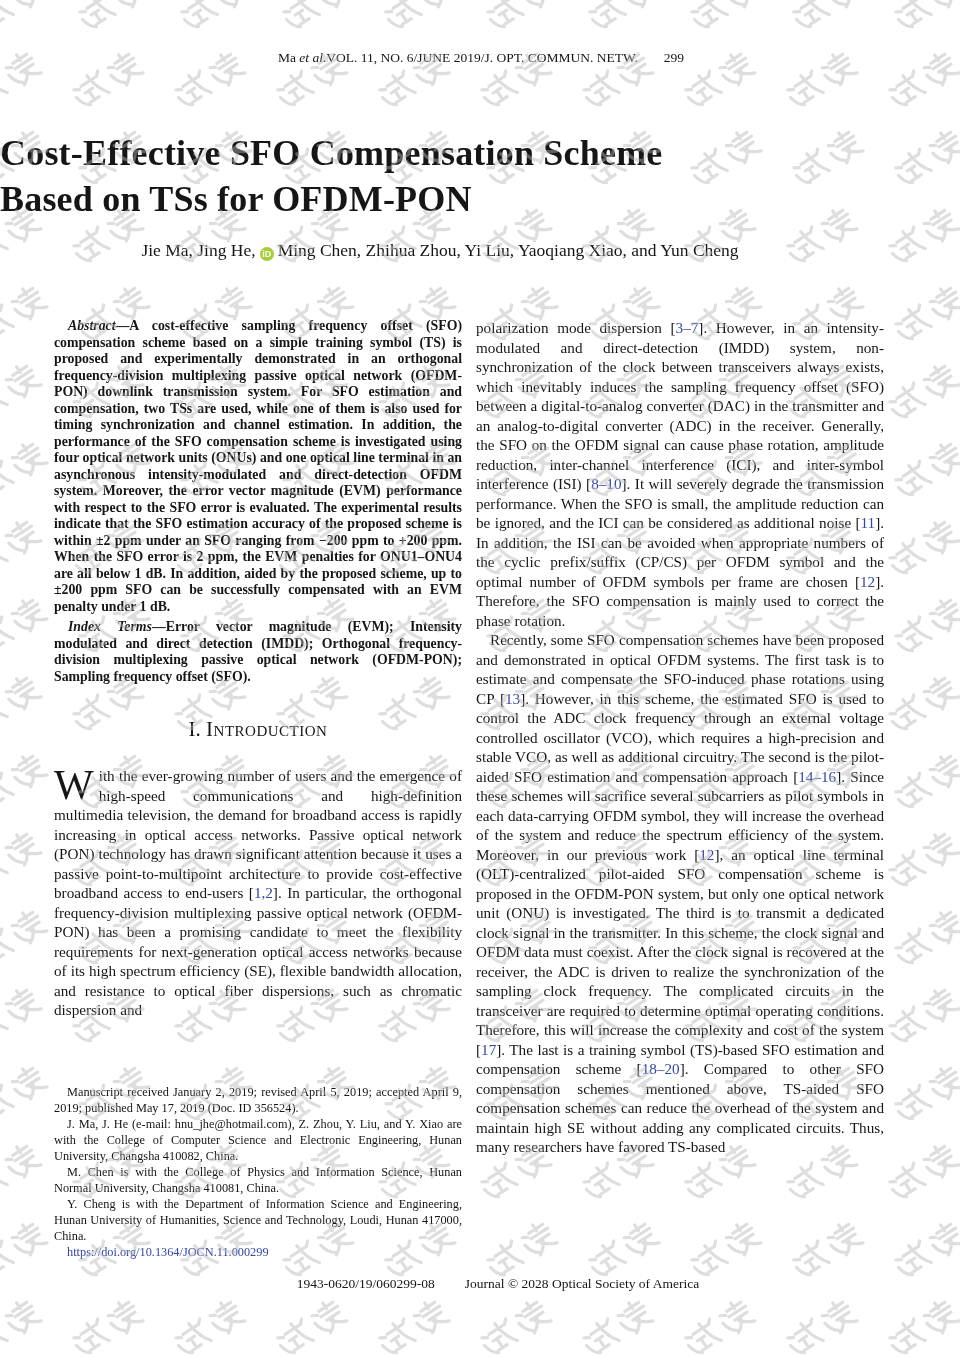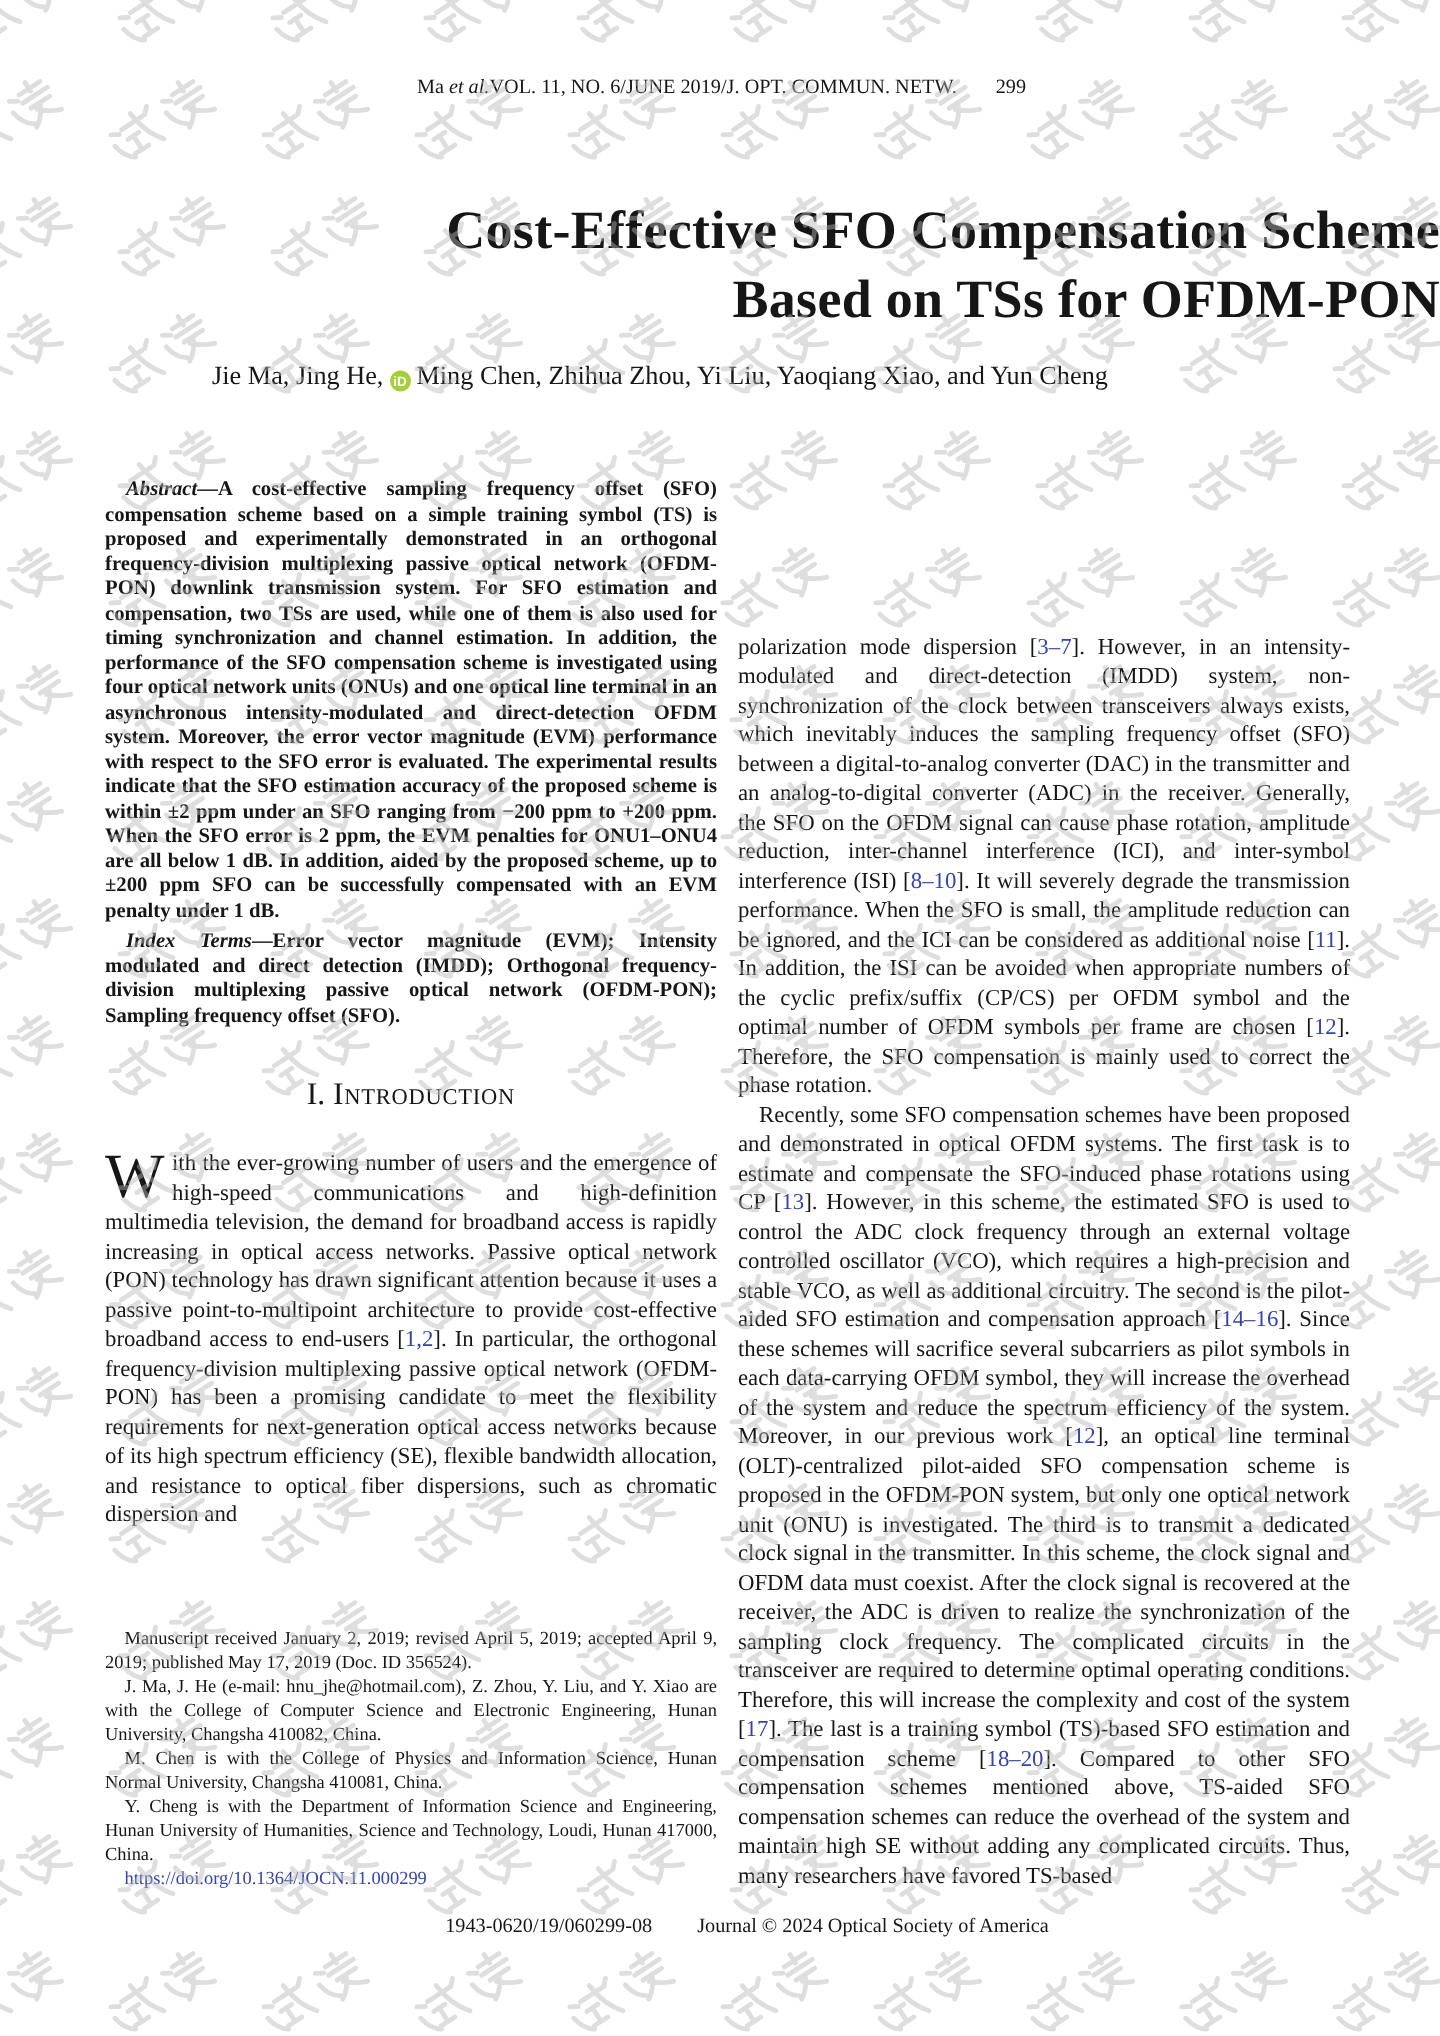--- a/index.html
+++ b/index.html
@@ -21,39 +21,39 @@
     position:absolute;top:50px;left:67px;width:828px;
     display:flex;justify-content:center;align-items:baseline;
     font-size:13.5px;
   }
   .hdr .it{font-style:italic;}
   .hdr-right span{white-space:pre;}
   .hdr-right .pgnum{margin-left:26px;}
   
   .title{
     position:absolute;top:130px;left:0;width:960px;
-    text-align:right;font-weight:bold;font-size:36px;line-height:46px;
+    text-align:left;font-weight:bold;font-size:36px;line-height:46px;
     letter-spacing:.2px;
   }
   .authors{
     position:absolute;top:240px;left:0;width:880px;
     text-align:center;font-size:17.5px;
   }
   .orcid{
     display:inline-block;vertical-align:-1px;
     width:14px;height:14px;border-radius:50%;
     background:var(--orcid,#a6ce39);
     color:#fff;font-size:9px;line-height:14px;font-weight:bold;
     font-family:"Liberation Sans","DejaVu Sans",sans-serif;
     text-align:center;margin:0 4px 0 4px;cursor:pointer;
   }
   
   .columns{
-    position:absolute;top:318px;left:70px;width:830px;
-    display:flex;gap:14px;align-items:flex-end;
+    position:absolute;top:318px;left:54px;width:830px;
+    display:flex;gap:14px;
   }
   .col{width:408px;}
   .col-left{position:relative;height:942px;}
   
   .abs{
     font-size:13.8px;font-weight:bold;line-height:16.5px;
     text-align:justify;text-indent:14px;margin:0;
   }
   .abs .lead{font-style:italic;}
   .idx{margin-top:4px;}
@@ -143,21 +143,21 @@
     </div>
 
     <div class="col">
       <p class="bodypar"><span>polarization mode dispersion [</span><span class="cite">3–7</span><span>]. However, in an intensity-modulated and direct-detection (IMDD) system, non-synchronization of the clock between transceivers always exists, which inevitably induces the sampling frequency offset (SFO) between a digital-to-analog converter (DAC) in the transmitter and an analog-to-digital converter (ADC) in the receiver. Generally, the SFO on the OFDM signal can cause phase rotation, amplitude reduction, inter-channel interference (ICI), and inter-symbol interference (ISI) [</span><span class="cite">8–10</span><span>]. It will severely degrade the transmission performance. When the SFO is small, the amplitude reduction can be ignored, and the ICI can be considered as additional noise [</span><span class="cite">11</span><span>]. In addition, the ISI can be avoided when appropriate numbers of the cyclic prefix/suffix (CP/CS) per OFDM symbol and the optimal number of OFDM symbols per frame are chosen [</span><span class="cite">12</span><span>]. Therefore, the SFO compensation is mainly used to correct the phase rotation.</span></p>
       <p class="bodypar indent"><span>Recently, some SFO compensation schemes have been proposed and demonstrated in optical OFDM systems. The first task is to estimate and compensate the SFO-induced phase rotations using CP [</span><span class="cite">13</span><span>]. However, in this scheme, the estimated SFO is used to control the ADC clock frequency through an external voltage controlled oscillator (VCO), which requires a high-precision and stable VCO, as well as additional circuitry. The second is the pilot-aided SFO estimation and compensation approach [</span><span class="cite">14–16</span><span>]. Since these schemes will sacrifice several subcarriers as pilot symbols in each data-carrying OFDM symbol, they will increase the overhead of the system and reduce the spectrum efficiency of the system. Moreover, in our previous work [</span><span class="cite">12</span><span>], an optical line terminal (OLT)-centralized pilot-aided SFO compensation scheme is proposed in the OFDM-PON system, but only one optical network unit (ONU) is investigated. The third is to transmit a dedicated clock signal in the transmitter. In this scheme, the clock signal and OFDM data must coexist. After the clock signal is recovered at the receiver, the ADC is driven to realize the synchronization of the sampling clock frequency. The complicated circuits in the transceiver are required to determine optimal operating conditions. Therefore, this will increase the complexity and cost of the system [</span><span class="cite">17</span><span>]. The last is a training symbol (TS)-based SFO estimation and compensation scheme [</span><span class="cite">18–20</span><span>]. Compared to other SFO compensation schemes mentioned above, TS-aided SFO compensation schemes can reduce the overhead of the system and maintain high SE without adding any complicated circuits. Thus, many researchers have favored TS-based</span></p>
     </div>
 
   </div>
 
   <div class="footer">
-    <span class="issn">1943-0620/19/060299-08</span><span>Journal © 2024  Optical Society of America</span>
+    <span class="issn">1943-0620/19/060299-08</span><span>Journal © 2028  Optical Society of America</span>
   </div>
 
   <div class="wm-layer">
       <svg viewBox="0 0 80 40" width="78" height="40" class="wm" aria-label="试读" style="left: -28px; top: -18px;">
         <path d="M6 10 l5 3 M4 18 c1 6 3 11 8 14 M14 11 h17 M25 5 c1 11 5 21 10 27 M33 11 l4 -4 M14 19 h9 M18.5 19 v11 M13 30 h11 M48 10 l5 3 M46 18 c1 6 3 11 8 14 M64 5 v7 M56 10 h17 M55 16 h20 M58 22 h15 M65 22 c-2 6 -7 11 -11 13 M61 25 c4 4 9 7 14 9"></path>
       </svg>
       <svg viewBox="0 0 80 40" width="78" height="40" class="wm" aria-label="试读" style="left: 74px; top: -18px;">
         <path d="M6 10 l5 3 M4 18 c1 6 3 11 8 14 M14 11 h17 M25 5 c1 11 5 21 10 27 M33 11 l4 -4 M14 19 h9 M18.5 19 v11 M13 30 h11 M48 10 l5 3 M46 18 c1 6 3 11 8 14 M64 5 v7 M56 10 h17 M55 16 h20 M58 22 h15 M65 22 c-2 6 -7 11 -11 13 M61 25 c4 4 9 7 14 9"></path>
       </svg>
       <svg viewBox="0 0 80 40" width="78" height="40" class="wm" aria-label="试读" style="left: 176px; top: -18px;">

